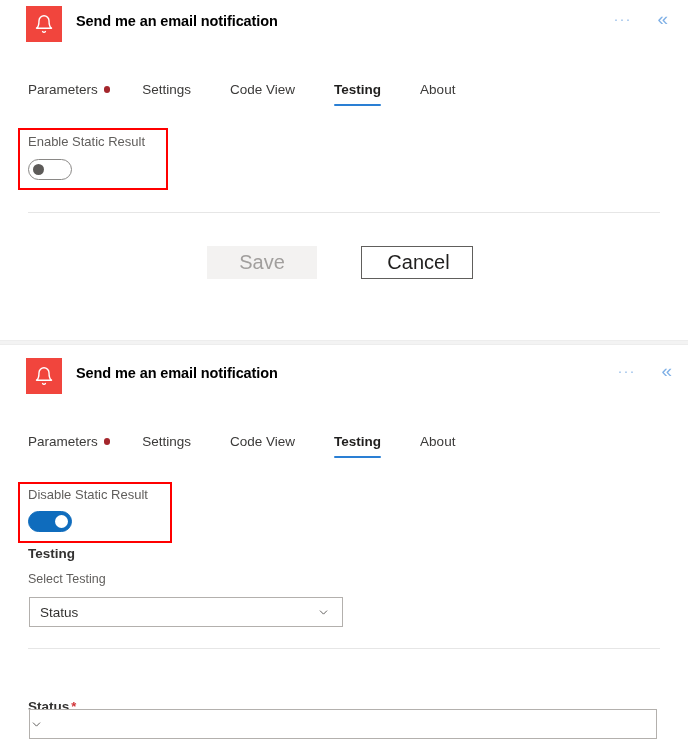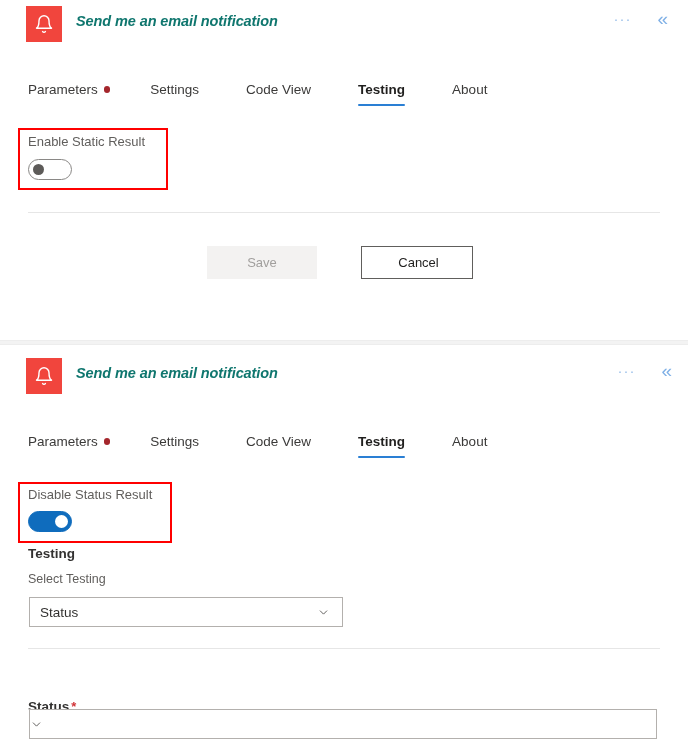--- a/index.html
+++ b/index.html
@@ -35,41 +35,40 @@
   .hdr { position: absolute; left: 0; width: 688px; height: 48px; }
   .app-icon {
     position: absolute; left: 26px; top: 6px;
     width: 36px; height: 36px;
     background: #f1453d;
     display: flex; align-items: center; justify-content: center;
   }
   .app-icon svg { display: block; }
   .hdr-title {
     position: absolute; left: 76px; top: 13px;
-    font-size: 14.5px; font-weight: bold; color: #0f766e;
+    font-size: 14.5px; font-weight: bold; color: #000000;
     letter-spacing: -0.1px;
     white-space: nowrap;
-    font-style: italic;
   }
   .hdr-actions {
     position: absolute; right: 16px; top: 10px;
     display: flex; align-items: center; gap: 18px;
   }
   .icon-btn {
     display: flex; align-items: center; justify-content: center;
     color: #8ab4e8; background: none; border: none;
     cursor: pointer; padding: 2px 4px;
   }
   .ellipsis-icon { font-size: 15px; line-height: 10px; letter-spacing: 1px; color: #9cc0ea; }
   .chev-icon { font-size: 19px; line-height: 14px; color: #7fb0e6; font-weight: 300; }
 
   
   .tabs {
     position: absolute; left: 28px;
-    display: flex; align-items: flex-start; gap: 16px;
+    display: flex; align-items: flex-start; gap: 8px;
   }
   .tab {
     position: relative;
     padding: 0 17px 9px 0;
     margin-right: 14px;
     font-size: 13.5px;
     color: #3b3a39;
     cursor: pointer;
     white-space: nowrap;
     display: flex; align-items: center;
@@ -127,21 +126,21 @@
   .divider {
     position: absolute;
     left: 28px; width: 632px; height: 1px;
     background: #e6e6e6;
   }
 
   
   .btn {
     position: absolute;
     height: 33px;
-    font-size: 13px;
+    font-size: 20px;
     font-family: "Liberation Sans", sans-serif;
     display: flex; align-items: center; justify-content: center;
     cursor: pointer;
   }
   .btn-save {
     background: #f3f2f1;
     color: #a19f9d;
     border: none;
     cursor: default;
   }
@@ -283,21 +282,21 @@
       <div class="tab active">
         <span>Testing</span>
         <span class="tab-underline"></span>
       </div>
       <div class="tab">
         <span>About</span>
       </div>
     </div>
 
     <div class="static-box" style="left:18px; top:137px; width:154px; height:61px;"></div>
-    <div class="static-label" style="left:28px; top:142px;">Disable Status Result</div>
+    <div class="static-label" style="left:28px; top:142px;">Disable Static Result</div>
     <div class="toggle on" style="left:28px; top:166px;">
       <span class="knob"></span>
     </div>
 
     <div class="sec-heading" style="left:28px; top:201px;">Testing</div>
 
     <div class="field-label" style="left:28px; top:227px;">Select Testing</div>
     <div class="dropdown" style="left:29px; top:252px; width:314px;">
       <span class="dd-value">Status</span>
       <span class="dd-caret">

